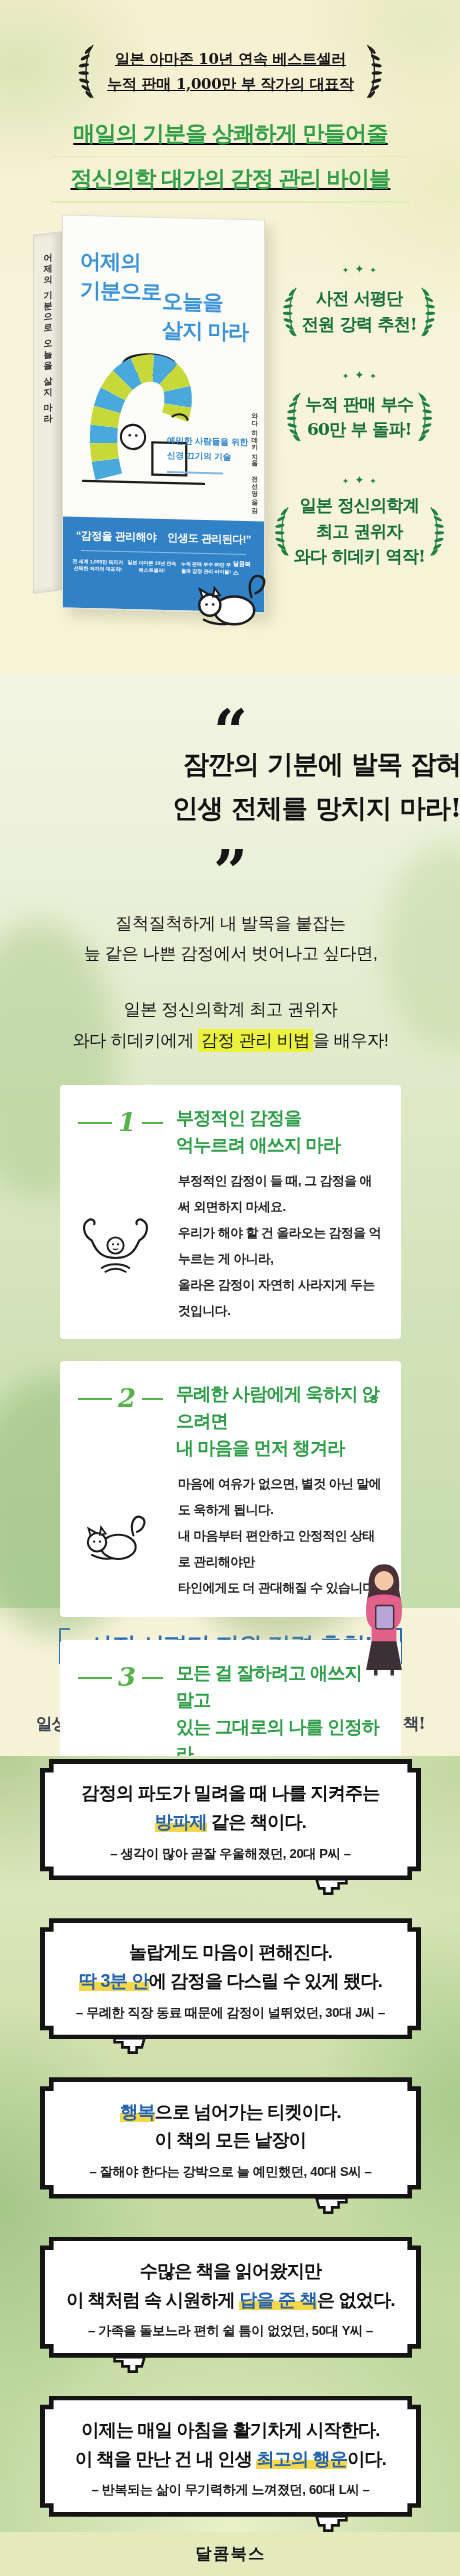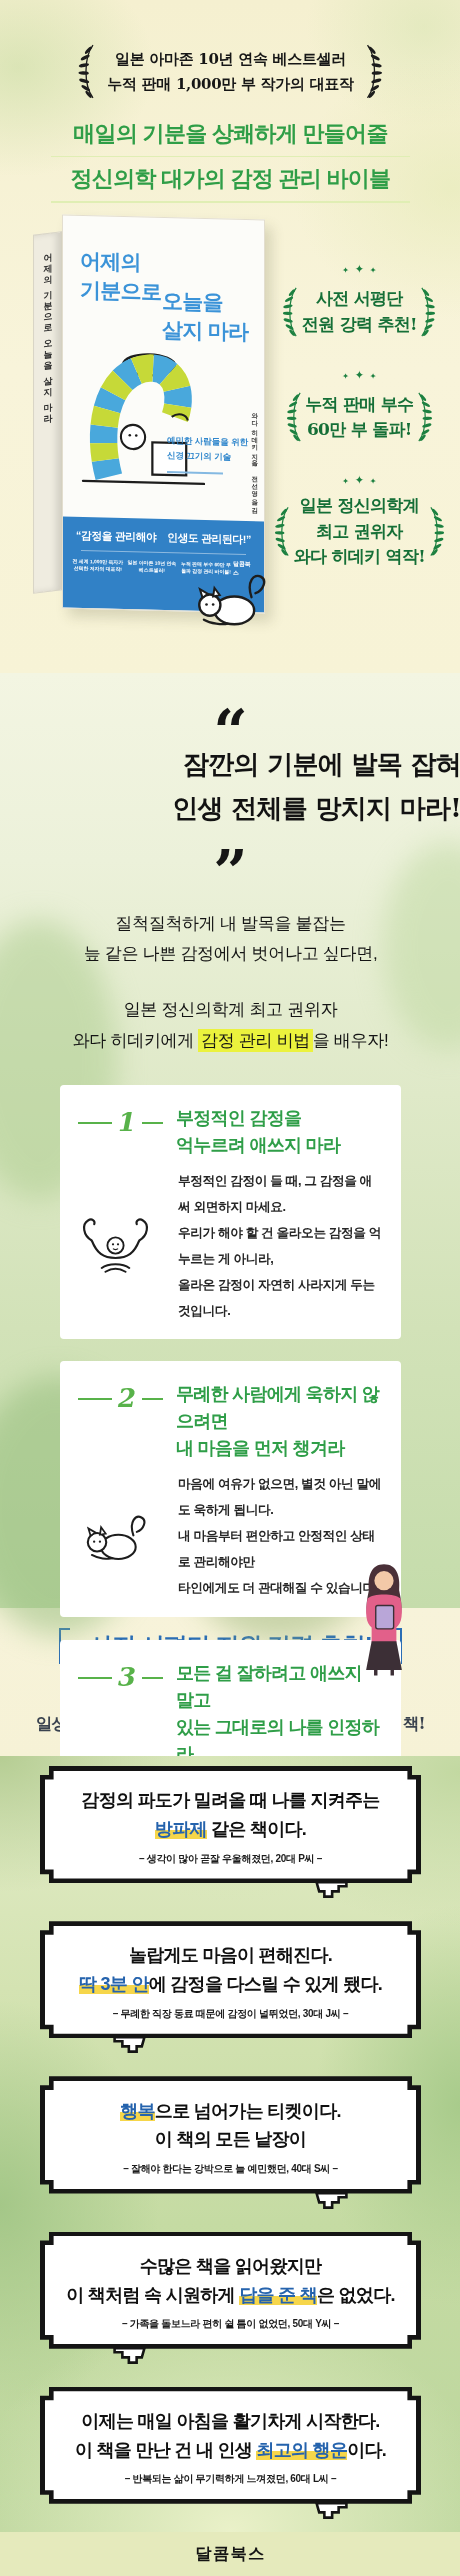--- a/index.html
+++ b/index.html
@@ -5,21 +5,21 @@
   * { margin:0; padding:0; box-sizing:border-box; }
   body { background:#ffffff; font-family:"Liberation Sans", sans-serif; }
   .page { width:461px; height:2576px; margin:0 auto; position:relative; overflow:hidden; background:#f7f3d6; }
 
   
   .s1 { position:relative; height:673px;
     background:
       radial-gradient(195px 156px at 4% 10%, rgba(186,214,148,.45), transparent 70%),
       radial-gradient(221px 182px at 98% 28%, rgba(226,233,178,.55), transparent 72%),
       radial-gradient(169px 143px at 92% 4%, rgba(203,224,166,.4), transparent 70%),
-      linear-gradient(180deg,#f5f0d0 0%,#f8f4da 55%,#f7f3d6 100%); }
+      linear-gradient(180deg,#f5f0d0 0%,#f8f4da 55%,#f7f3d6 100%); text-decoration: underline; }
   .banner { display:flex; justify-content:center; align-items:center; gap:10.4px; padding-top:43px; }
   .banner-text { font-family:"DejaVu Serif", serif; font-weight:700; font-size:15px; line-height:1.65; color:#161616; text-align:center; letter-spacing:-0.3px; }
   .laurel-svg { color:#1c1c1c; }
   .flip { transform:scaleX(-1); }
   .headline { margin-top:19.5px; text-align:center; }
   .headline-line { display:block; font-size:22px; font-weight:900; color:#2f9e47; letter-spacing:-0.7px; line-height:1.3; }
   .hd-div { width:359px; height:1.3px; background:#e0eeb4; margin:7.8px auto; }
 
   
   .book-row { position:relative; height:416px; margin-top:11.7px; }
@@ -83,36 +83,36 @@
   
   .s3 { height:148px; text-align:center; padding-top:19.5px; background:linear-gradient(180deg,#f7f3da 0%,#f6f2d6 100%); }
   .brk-row { display:flex; align-items:center; justify-content:center; gap:19.5px; }
   .brk { width:10.4px; height:36px; border:2px solid #2a6db5; }
   .brk-l { border-right:none; }
   .brk-r { border-left:none; }
   .s3-title { font-size:24px; font-weight:900; color:#2a6db5; letter-spacing:-1px; }
   .s3-sub { margin-top:15.6px; font-family:"DejaVu Serif", serif; font-weight:700; font-size:16.3px; color:#3a434f; line-height:1.85; letter-spacing:-0.7px; }
 
   
-  .s4 { position:relative; height:776px; padding-top:10px;
+  .s4 { position:relative; height:776px; padding-top:3px;
     background:
       radial-gradient(280px 195px at 0% 0%, #b5cd93 0%, transparent 70%),
       radial-gradient(338px 221px at 100% 2%, #c2d8a1 0%, transparent 70%),
       radial-gradient(247px 195px at 50% 0%, #d6e5b6 0%, transparent 75%),
       radial-gradient(208px 286px at 100% 45%, #a8cb8b 0%, transparent 70%),
       radial-gradient(221px 286px at 0% 58%, #a4c788 0%, transparent 72%),
       radial-gradient(338px 280px at 50% 100%, #eaf1c9 0%, transparent 80%),
       linear-gradient(180deg,#e3ecc8 0%,#d4e3b2 30%,#c5dba3 60%,#bcd69d 100%); }
   .bub { --pix: polygon(0 9px,9px 9px,9px 0,calc(100% - 9px) 0,calc(100% - 9px) 9px,100% 9px,100% calc(100% - 9px),calc(100% - 9px) calc(100% - 9px),calc(100% - 9px) 100%,9px 100%,9px calc(100% - 9px),0 calc(100% - 9px));
     position:relative; width:381px; margin:0 auto 38px; }
   .bub-outer { background:#141414; clip-path:var(--pix); padding:4.6px; }
   .bub-inner { background:#fff; clip-path:var(--pix); padding:15.6px 9px 13px; text-align:center; }
   .bub-line { font-size:18px; font-weight:900; color:#101010; line-height:1.6; letter-spacing:-0.7px; }
   .hl-blue { color:#2563ad; background:linear-gradient(180deg, transparent 56%, #f6d64a 56%); }
-  .bub-src { margin-top:7.8px; font-size:10px; font-weight:600; color:#1c1c1c; letter-spacing:-0.3px; }
+  .bub-src { margin-top:7.8px; font-size:13px; font-weight:600; color:#1c1c1c; letter-spacing:-0.3px; }
   .tail { position:absolute; bottom:-17.6px; }
   .tail-r { right:72px; }
   .tail-l { left:72px; transform:scaleX(-1); }
 
   
   .s5 { height:44px; background:#e5eabc; display:flex; align-items:center; justify-content:center; }
   .logo { font-size:16.3px; font-weight:900; color:#141414; letter-spacing:1.3px; }
 
   .defs { position:absolute; width:0; height:0; overflow:hidden; }
 </style>

